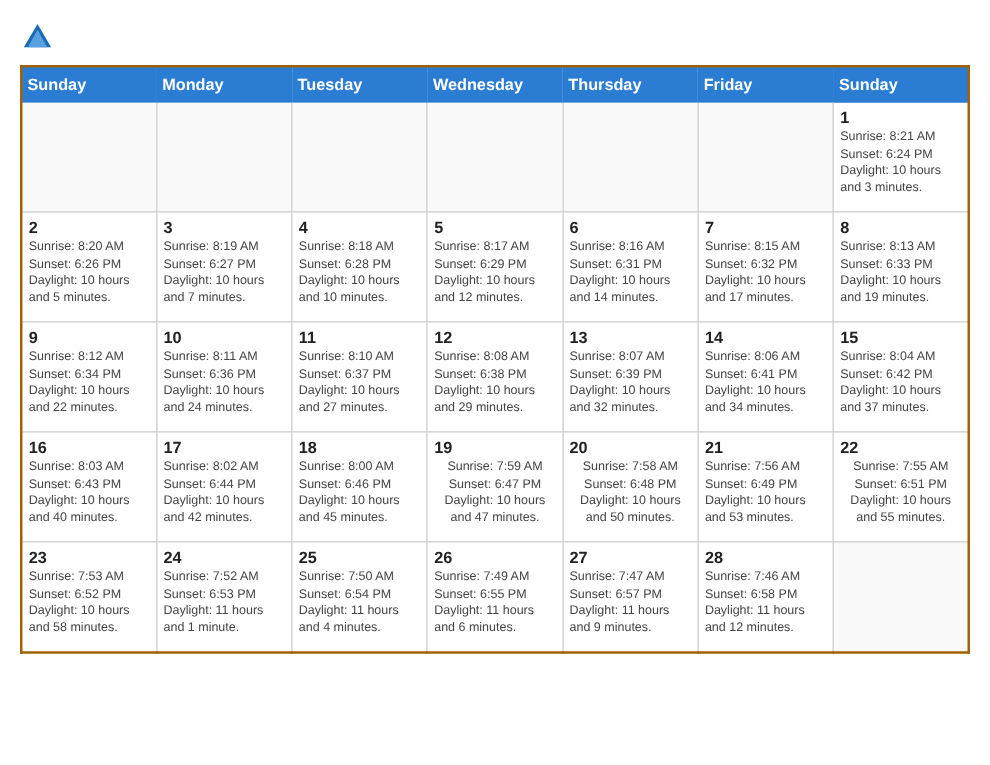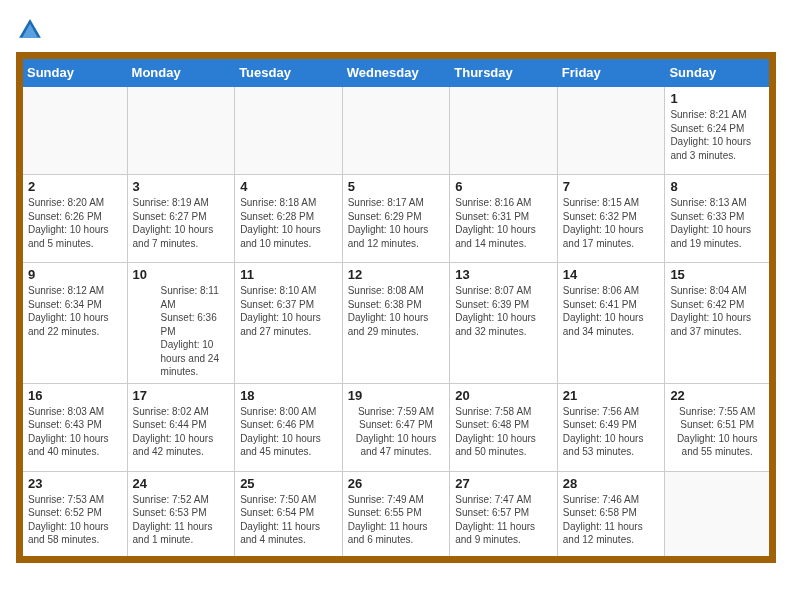--- a/index.html
+++ b/index.html
@@ -41,21 +41,21 @@
       color: #222;
       line-height: 1.1;
     }
     .subtitle {
       font-size: 14px;
       color: #555;
     }
     .calendar {
       width: 100%;
       border-collapse: collapse;
-      border: 7px solid #a16207;
+      border: 2px solid #a16207;
     }
     .calendar th {
       background-color: #2b7cd3;
       color: #fff;
       font-size: 13px;
       font-weight: bold;
       padding: 6px 4px;
       text-align: left;
       border: 1px solid #2b7cd3;
     }
@@ -177,21 +177,21 @@
       </tr>
       <tr>
         <td>
           <span class="day-num">9</span>
           <div class="day-info" style="white-space: pre-line;">Sunrise: 8:12 AM
 Sunset: 6:34 PM
 Daylight: 10 hours and 22 minutes.</div>
         </td>
         <td>
           <span class="day-num">10</span>
-          <div class="day-info" style="white-space: pre-line; margin-left: 28px;">Sunrise: 8:11 AM
+          <div class="day-info" style="white-space: pre-line;">Sunrise: 8:11 AM
 Sunset: 6:36 PM
 Daylight: 10 hours and 24 minutes.</div>
         </td>
         <td>
           <span class="day-num">11</span>
           <div class="day-info" style="white-space: pre-line;">Sunrise: 8:10 AM
 Sunset: 6:37 PM
 Daylight: 10 hours and 27 minutes.</div>
         </td>
         <td>
@@ -239,21 +239,21 @@
 Daylight: 10 hours and 45 minutes.</div>
         </td>
         <td>
           <span class="day-num">19</span>
           <div class="day-info" style="white-space: pre-line; text-align: center;">Sunrise: 7:59 AM
 Sunset: 6:47 PM
 Daylight: 10 hours and 47 minutes.</div>
         </td>
         <td>
           <span class="day-num">20</span>
-          <div class="day-info" style="white-space: pre-line;">Sunrise: 7:58 AM
+          <div class="day-info" style="white-space: pre-line; text-align: center;">Sunrise: 7:58 AM
 Sunset: 6:48 PM
 Daylight: 10 hours and 50 minutes.</div>
         </td>
         <td>
           <span class="day-num">21</span>
           <div class="day-info" style="white-space: pre-line;">Sunrise: 7:56 AM
 Sunset: 6:49 PM
 Daylight: 10 hours and 53 minutes.</div>
         </td>
         <td>

